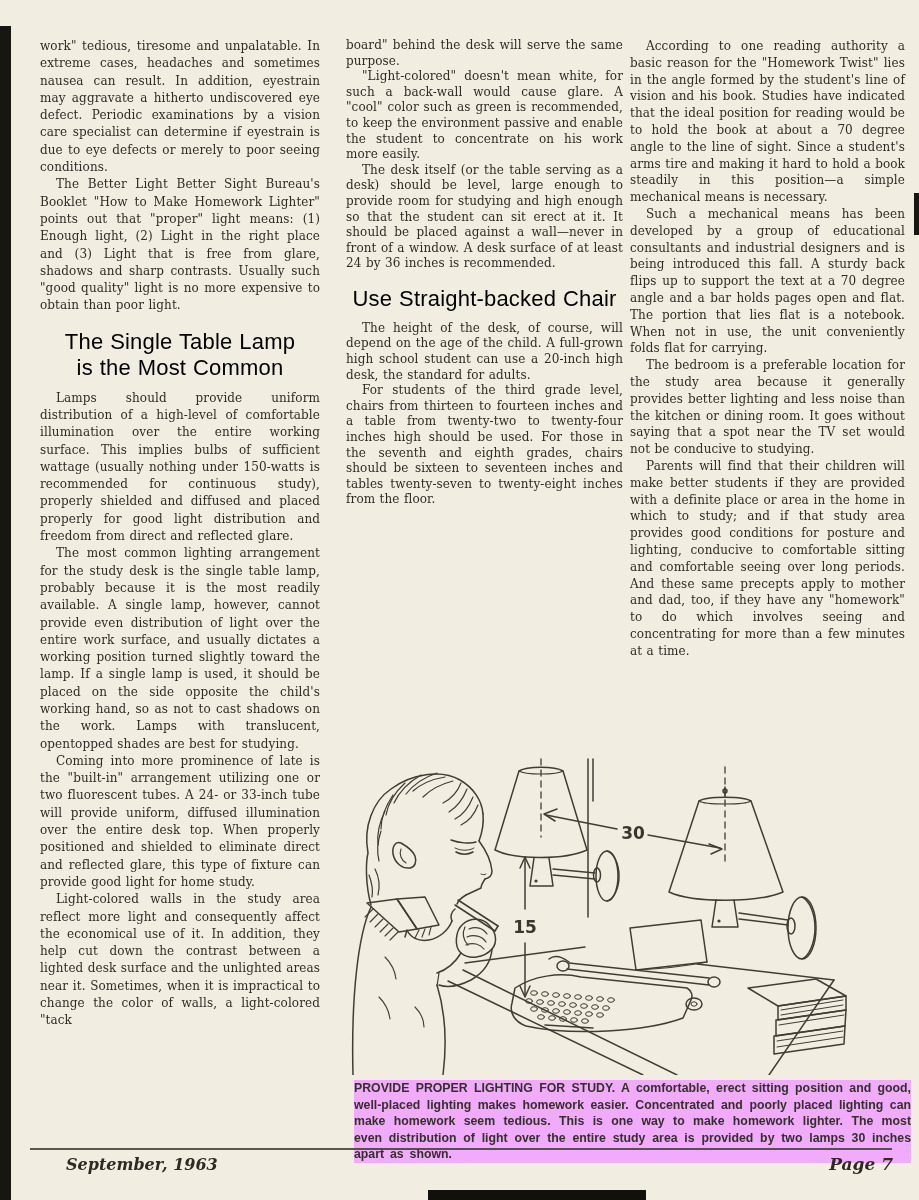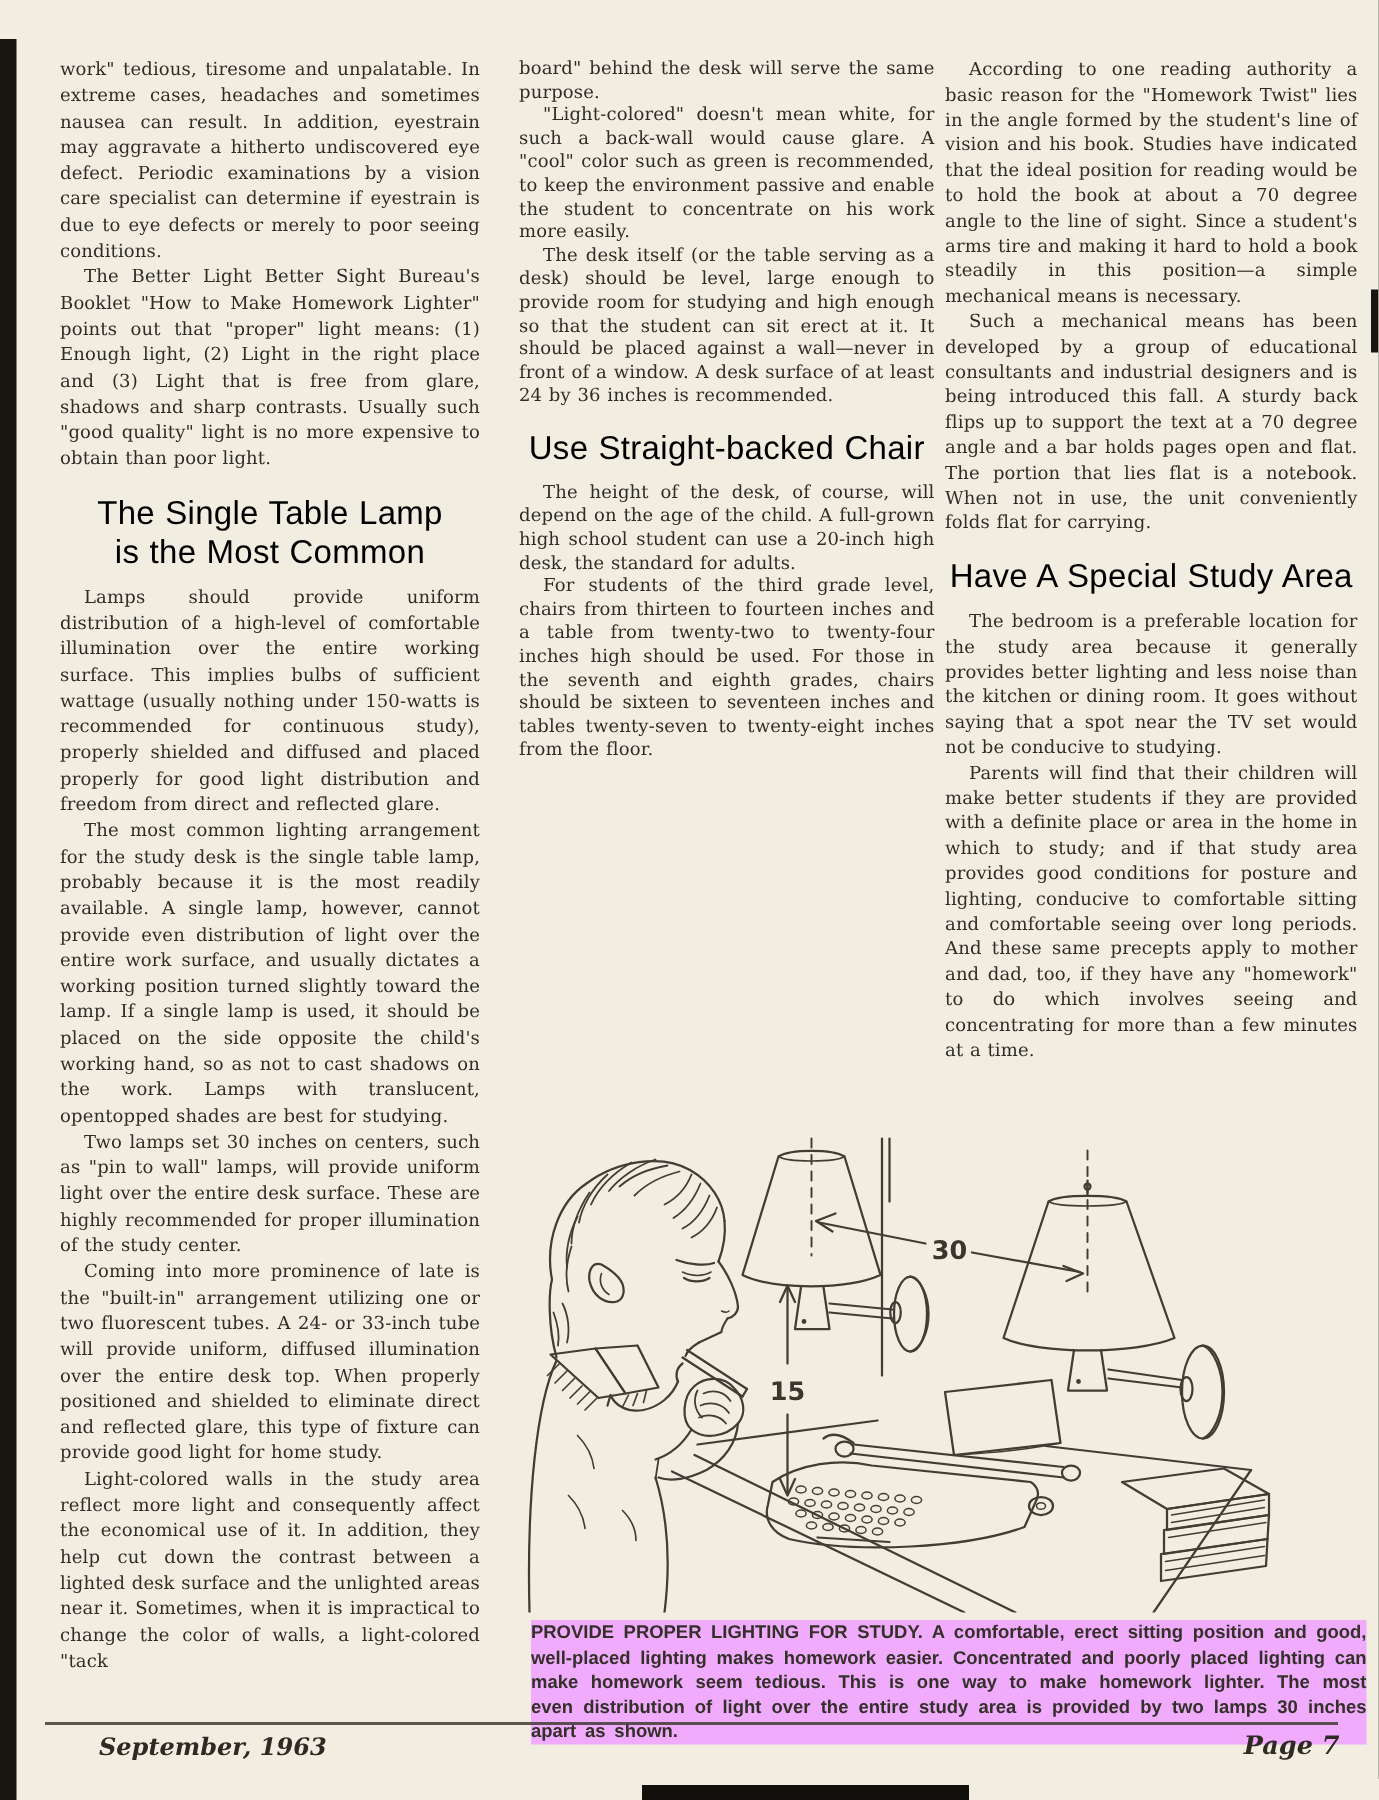--- a/index.html
+++ b/index.html
@@ -43,38 +43,36 @@
 <body>
 
 <div class="page">
 
   <div class="col" id="col1">
     <p class="flush">work" tedious, tiresome and unpalatable. In extreme cases, headaches and sometimes nausea can result. In addition, eyestrain may aggravate a hitherto undiscovered eye defect. Periodic examinations by a vision care specialist can determine if eyestrain is due to eye defects or merely to poor seeing conditions.</p>
     <p>The Better Light Better Sight Bureau's Booklet "How to Make Homework Lighter" points out that "proper" light means: (1) Enough light, (2) Light in the right place and (3) Light that is free from glare, shadows and sharp contrasts. Usually such "good quality" light is no more expensive to obtain than poor light.</p>
     <div class="heading"><span>The Single Table Lamp</span><br><span>is the Most Common</span></div>
     <p>Lamps should provide uniform distribution of a high-level of comfortable illumination over the entire working surface. This implies bulbs of sufficient wattage (usually nothing under 150-watts is recommended for continuous study), properly shielded and diffused and placed properly for good light distribution and freedom from direct and reflected glare.</p>
     <p>The most common lighting arrangement for the study desk is the single table lamp, probably because it is the most readily available. A single lamp, however, cannot provide even distribution of light over the entire work surface, and usually dictates a working position turned slightly toward the lamp. If a single lamp is used, it should be placed on the side opposite the child's working hand, so as not to cast shadows on the work. Lamps with translucent, opentopped shades are best for studying.</p>
-    <p>Two lamps set 30 inches on centers, such as "pin to wall" lamps, will provide uniform light over the entire desk surface. These are highly recommended for proper illumination of the study center.</p>
     <p>Coming into more prominence of late is the "built-in" arrangement utilizing one or two fluorescent tubes. A 24- or 33-inch tube will provide uniform, diffused illumination over the entire desk top. When properly positioned and shielded to eliminate direct and reflected glare, this type of fixture can provide good light for home study.</p>
     <p>Light-colored walls in the study area reflect more light and consequently affect the economical use of it. In addition, they help cut down the contrast between a lighted desk surface and the unlighted areas near it. Sometimes, when it is impractical to change the color of walls, a light-colored "tack</p>
   </div>
 
   <div class="col" id="col2">
     <p class="flush">board" behind the desk will serve the same purpose.</p>
     <p>"Light-colored" doesn't mean white, for such a back-wall would cause glare. A "cool" color such as green is recommended, to keep the environment passive and enable the student to concentrate on his work more easily.</p>
     <p>The desk itself (or the table serving as a desk) should be level, large enough to provide room for studying and high enough so that the student can sit erect at it. It should be placed against a wall—never in front of a window. A desk surface of at least 24 by 36 inches is recommended.</p>
     <div class="heading">Use Straight-backed Chair</div>
     <p>The height of the desk, of course, will depend on the age of the child. A full-grown high school student can use a 20-inch high desk, the standard for adults.</p>
     <p>For students of the third grade level, chairs from thirteen to fourteen inches and a table from twenty-two to twenty-four inches high should be used. For those in the seventh and eighth grades, chairs should be sixteen to seventeen inches and tables twenty-seven to twenty-eight inches from the floor.</p>
   </div>
 
   <div class="col" id="col3">
     <p>According to one reading authority a basic reason for the "Homework Twist" lies in the angle formed by the student's line of vision and his book. Studies have indicated that the ideal position for reading would be to hold the book at about a 70 degree angle to the line of sight. Since a student's arms tire and making it hard to hold a book steadily in this position—a simple mechanical means is necessary.</p>
     <p>Such a mechanical means has been developed by a group of educational consultants and industrial designers and is being introduced this fall. A sturdy back flips up to support the text at a 70 degree angle and a bar holds pages open and flat. The portion that lies flat is a notebook. When not in use, the unit conveniently folds flat for carrying.</p>
-    <div class="heading">Have A Special Study Area</div>
     <p>The bedroom is a preferable location for the study area because it generally provides better lighting and less noise than the kitchen or dining room. It goes without saying that a spot near the TV set would not be conducive to studying.</p>
     <p>Parents will find that their children will make better students if they are provided with a definite place or area in the home in which to study; and if that study area provides good conditions for posture and lighting, conducive to comfortable sitting and comfortable seeing over long periods. And these same precepts apply to mother and dad, too, if they have any "homework" to do which involves seeing and concentrating for more than a few minutes at a time.</p>
   </div>
 
   <div class="illus">
     <svg viewBox="0 0 560 318" width="560" height="318" xmlns="http://www.w3.org/2000/svg">
       <rect x="0" y="0" width="560" height="318" fill="#f1ede1"></rect>
       <g stroke="#413d34" stroke-width="1.5" fill="none" stroke-linecap="round" stroke-linejoin="round">
 
         <g>

